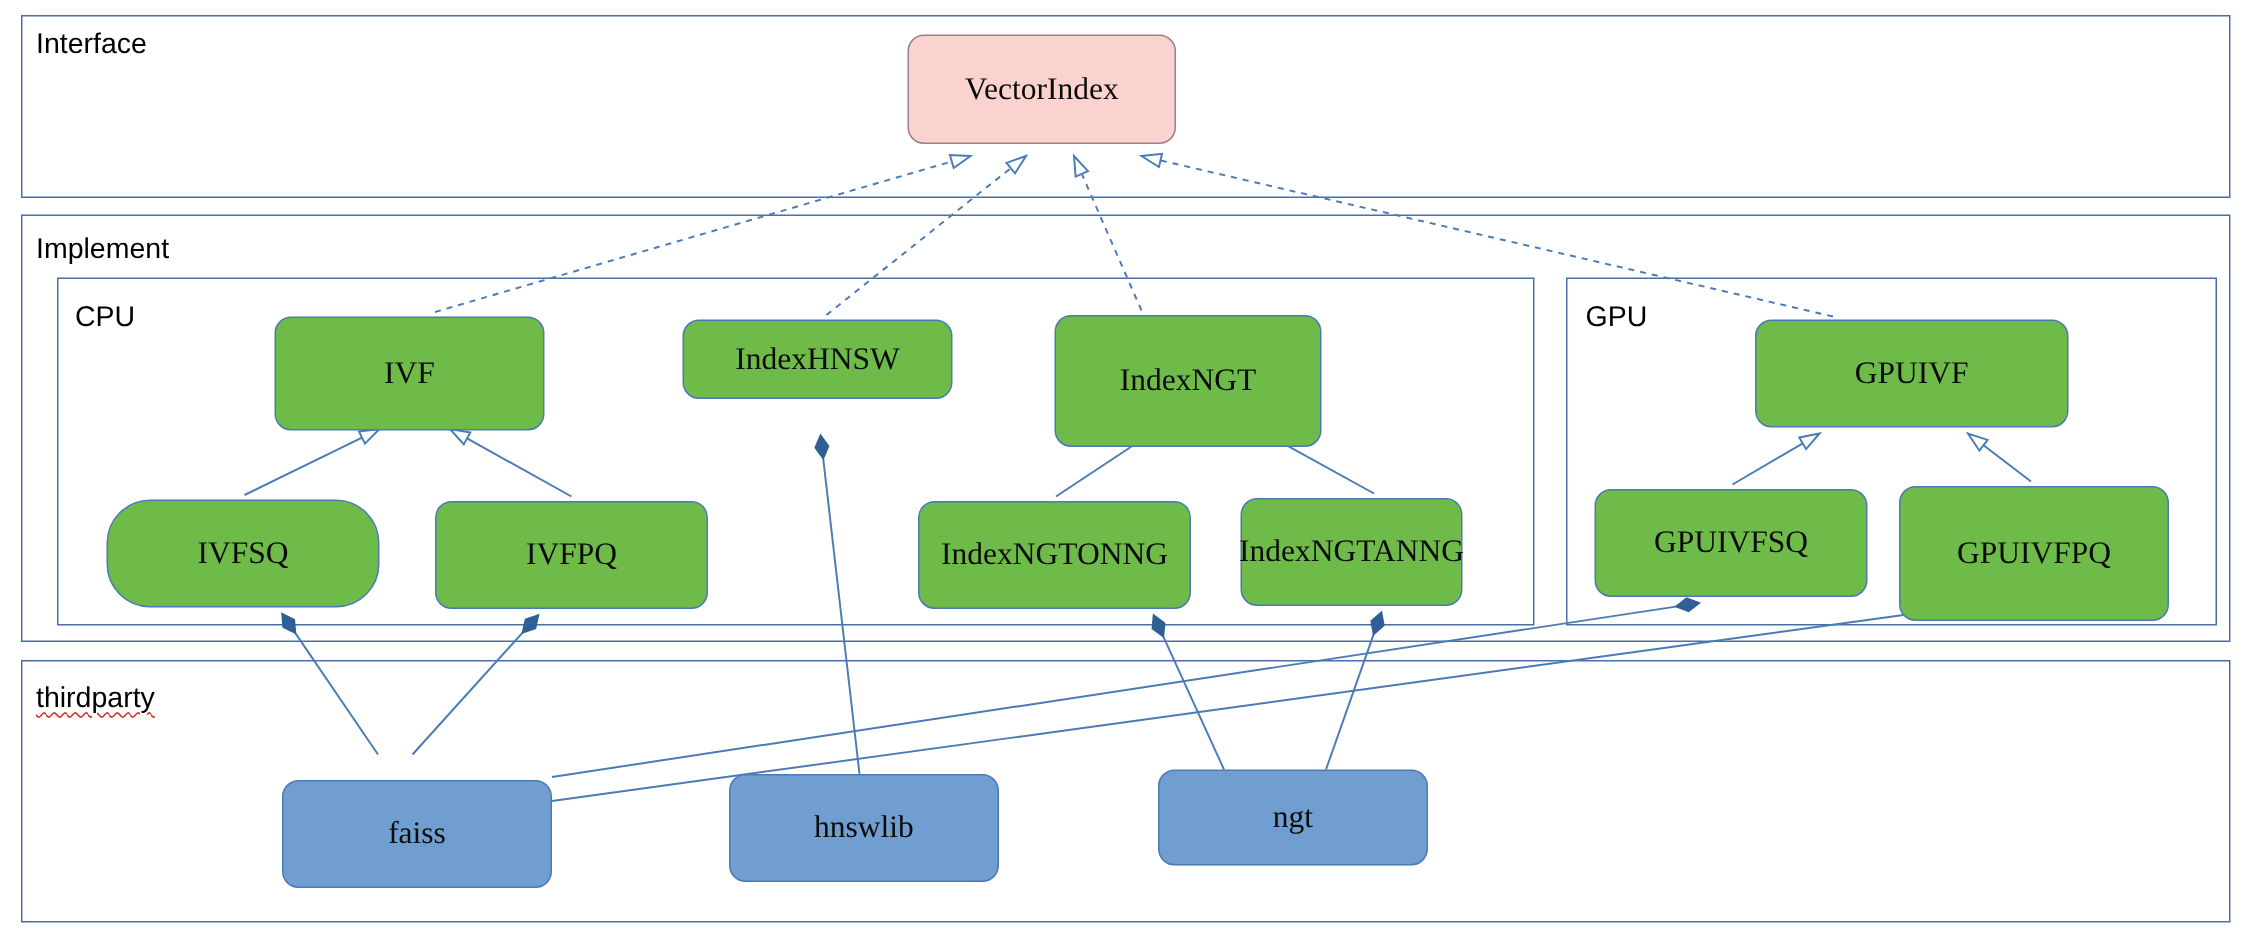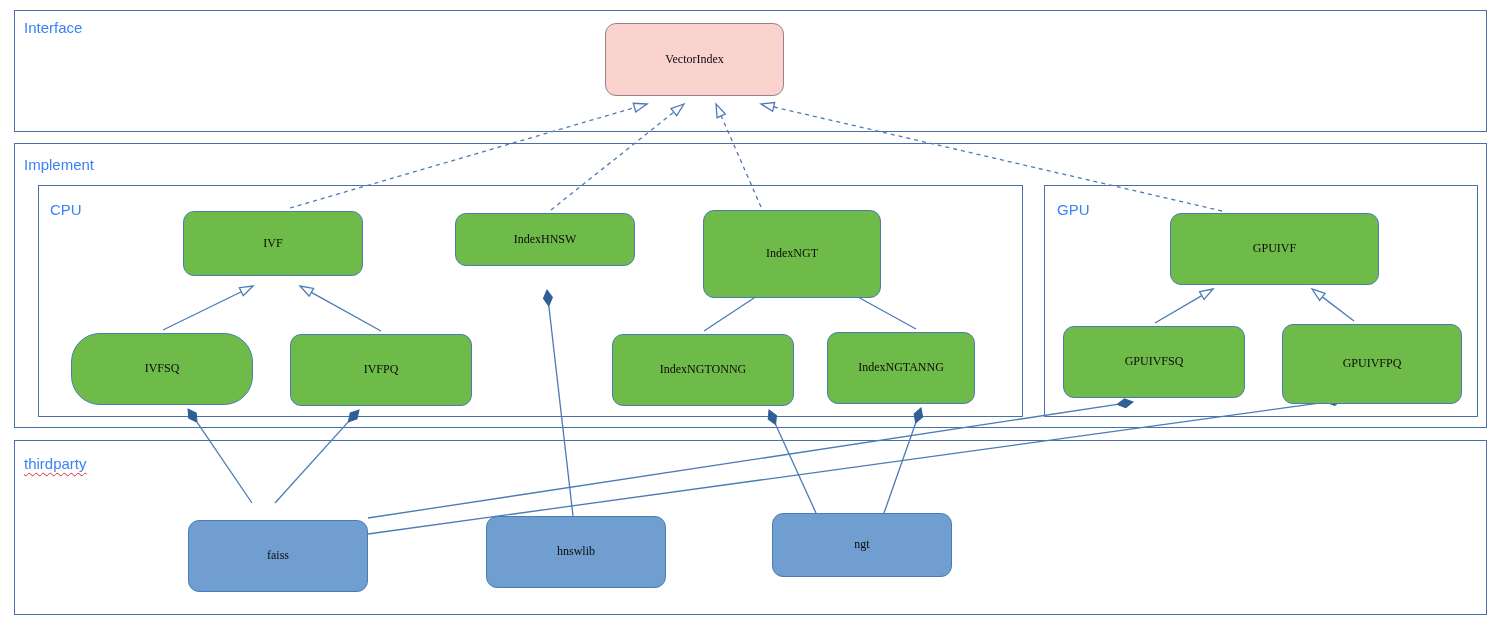--- a/index.html
+++ b/index.html
@@ -20,42 +20,42 @@
   }
   .group-box {
     position: absolute;
     border: 1px solid #4a6fa5;
     background: transparent;
     box-sizing: border-box;
   }
   .group-label {
     position: absolute;
     font-family: "Liberation Sans", sans-serif;
-    font-size: 15px;
-    color: #3b82f6;
+    font-size: 19px;
+    color: #000000;
     white-space: nowrap;
     line-height: 1;
   }
   .group-label.misspelled {
     text-decoration: underline;
     text-decoration-color: #d4342a;
     text-decoration-style: wavy;
     text-decoration-thickness: 1px;
     text-underline-offset: 3px;
   }
   .node {
     position: absolute;
     box-sizing: border-box;
     border: 1.6px solid #4a7bb5;
     border-radius: 11px;
     display: flex;
     align-items: center;
     justify-content: center;
     font-family: "Liberation Serif", serif;
-    font-size: 12px;
+    font-size: 21px;
     color: #0b0b0b;
     text-align: center;
     line-height: 1.1;
     z-index: 5;
   }
   .node.green  { background: #6fbb4a; }
   .node.blue   { background: #709ed0; }
   .node.pink   { background: #fad3cf; border-color: #9a7f8c; }
   #edges {
     position: absolute;
@@ -150,28 +150,28 @@
       <div class="group-label" style="left: 24px; top: 157px;">Implement</div>
       <div class="group-box" style="left: 38px; top: 185px; width: 985px; height: 232px; border-color: rgb(74, 111, 165);"></div>
       <div class="group-label" style="left: 50px; top: 202px;">CPU</div>
       <div class="group-box" style="left: 1044px; top: 185px; width: 434px; height: 232px; border-color: rgb(74, 111, 165);"></div>
       <div class="group-label" style="left: 1057px; top: 202px;">GPU</div>
       <div class="group-box" style="left: 14px; top: 440px; width: 1473px; height: 175px; border-color: rgb(74, 111, 165);"></div>
       <div class="group-label misspelled" style="left: 24px; top: 456px;">thirdparty</div>
     </div>
   <div id="nodes-layer">
       <div class="node pink" style="left: 605px; top: 23px; width: 179px; height: 73px;">VectorIndex</div>
-      <div class="node green" style="left: 183px; top: 211px; width: 180px; height: 65px;">IVF</div>
+      <div class="node green" style="left: 183px; top: 211px; width: 180px; height: 76px;">IVF</div>
       <div class="node green" style="left: 455px; top: 213px; width: 180px; height: 53px;">IndexHNSW</div>
       <div class="node green" style="left: 703px; top: 210px; width: 178px; height: 88px;">IndexNGT</div>
       <div class="node green" style="left: 1170px; top: 213px; width: 209px; height: 72px;">GPUIVF</div>
       <div class="node green" style="left: 71px; top: 333px; width: 182px; height: 72px; border-radius: 29px;">IVFSQ</div>
       <div class="node green" style="left: 290px; top: 334px; width: 182px; height: 72px;">IVFPQ</div>
       <div class="node green" style="left: 612px; top: 334px; width: 182px; height: 72px;">IndexNGTONNG</div>
       <div class="node green" style="left: 827px; top: 332px; width: 148px; height: 72px;">IndexNGTANNG</div>
       <div class="node green" style="left: 1063px; top: 326px; width: 182px; height: 72px;">GPUIVFSQ</div>
-      <div class="node green" style="left: 1266px; top: 324px; width: 180px; height: 80px; margin-left: 16px;">GPUIVFPQ</div>
+      <div class="node green" style="left: 1266px; top: 324px; width: 180px; height: 90px;">GPUIVFPQ</div>
       <div class="node blue" style="left: 188px; top: 504px; width: 180px; height: 72px; margin-top: 16px;">faiss</div>
       <div class="node blue" style="left: 486px; top: 516px; width: 180px; height: 72px;">hnswlib</div>
       <div class="node blue" style="left: 772px; top: 513px; width: 180px; height: 64px;">ngt</div>
     </div>
 
 </div>
 
 </body></html>

